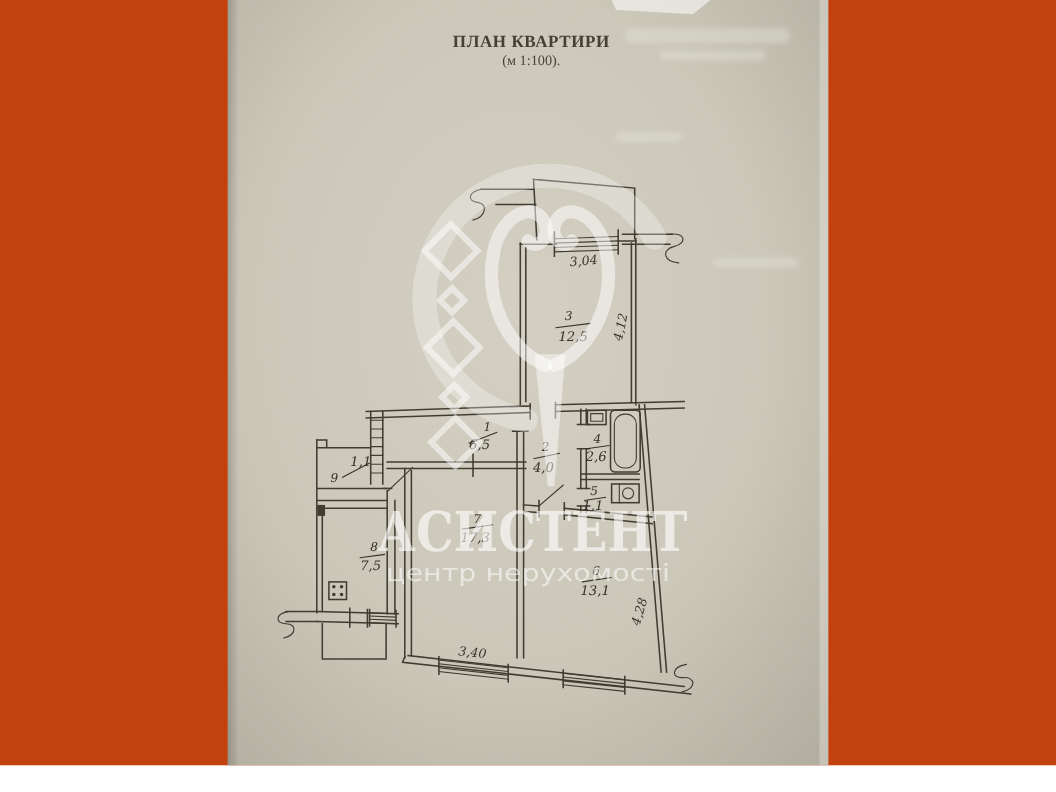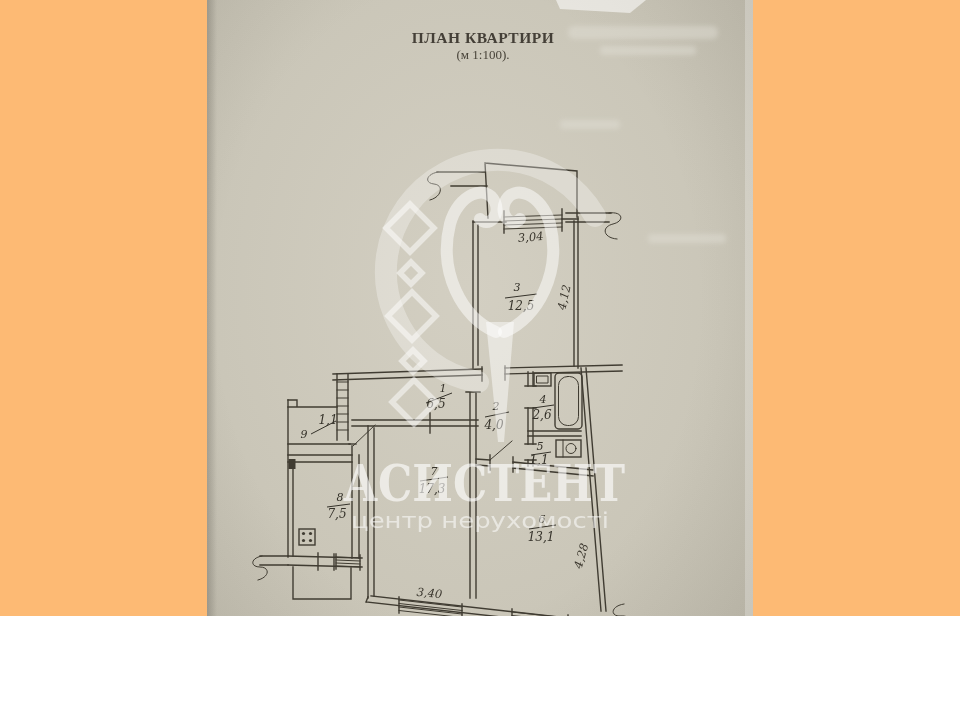--- a/index.html
+++ b/index.html
@@ -1,16 +1,16 @@
 <!DOCTYPE html>
 <html><head>
 <meta charset="utf-8">
 <style>
   html,body{margin:0;padding:0;background:#ffffff;}
-  .stage{position:relative;width:960px;height:616px;overflow:hidden;background:#fdba74;}
+  .stage{position:relative;width:960px;height:696px;overflow:hidden;background:#c2410c;}
   svg{display:block;}
   text{user-select:none;}
   .ink{stroke:#403c32;fill:none;stroke-width:1.4;stroke-linecap:square;}
   .thin{stroke-width:1;}
   .lbl{font-family:"DejaVu Serif",serif;font-style:italic;fill:#35322a;font-size:12px;}
   .num{font-family:"DejaVu Serif",serif;font-style:italic;fill:#35322a;font-size:11px;}
   .dim{font-family:"DejaVu Serif",serif;font-style:italic;fill:#3a362d;font-size:11.5px;}
   .title{font-family:"Liberation Serif","DejaVu Serif",serif;font-weight:bold;fill:#443f37;font-size:15.5px;letter-spacing:.5px;}
   .subtitle{font-family:"Liberation Serif","DejaVu Serif",serif;fill:#484339;font-size:13px;}
   .wm{font-family:"DejaVu Serif",serif;font-weight:bold;fill:rgba(255,255,255,0.62);}

